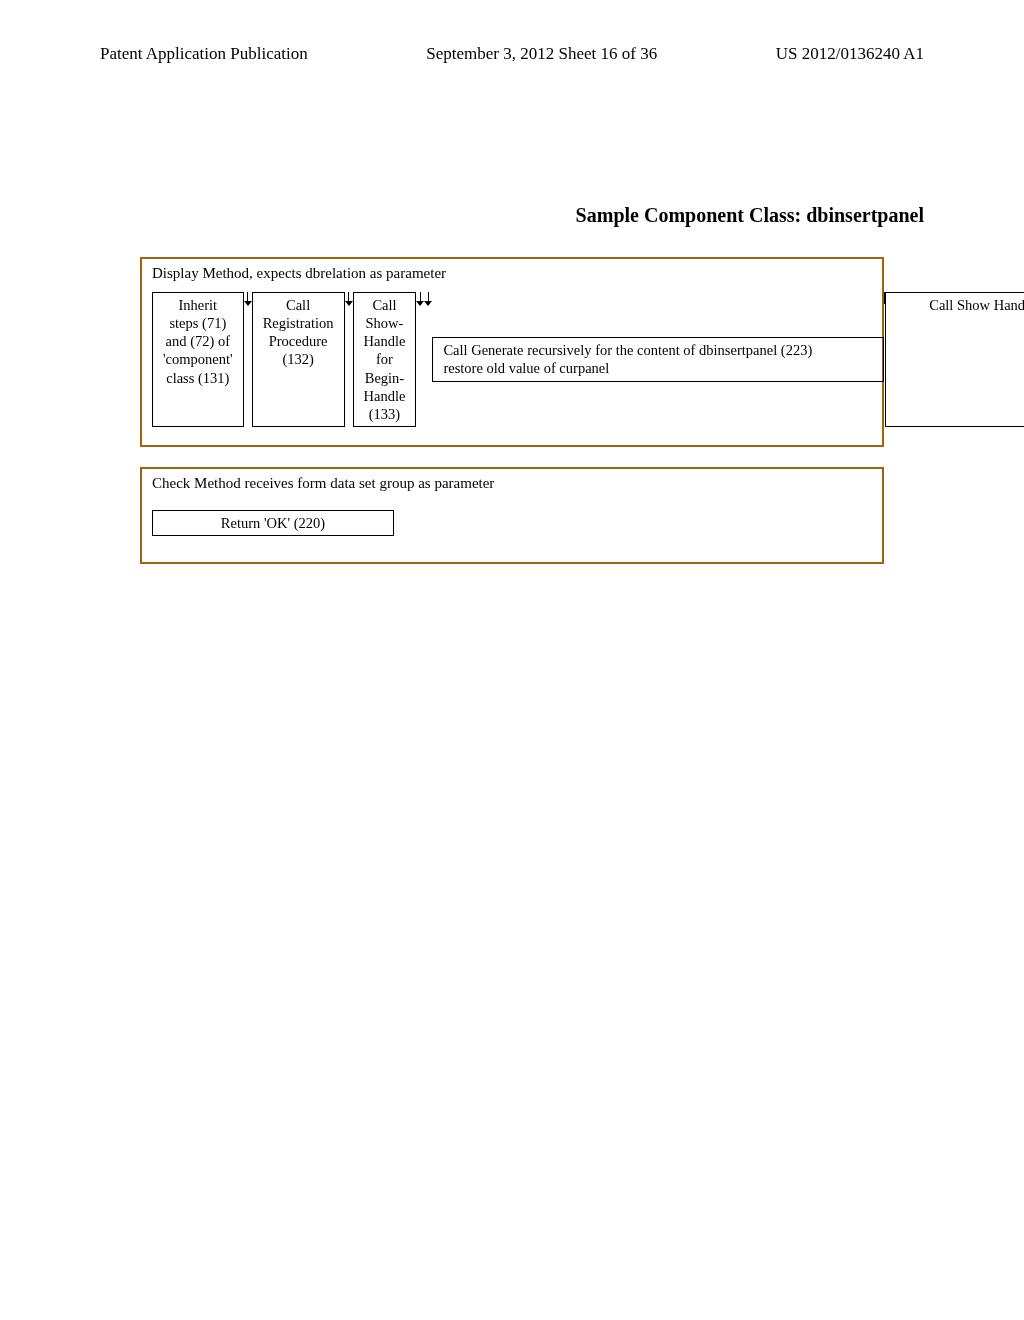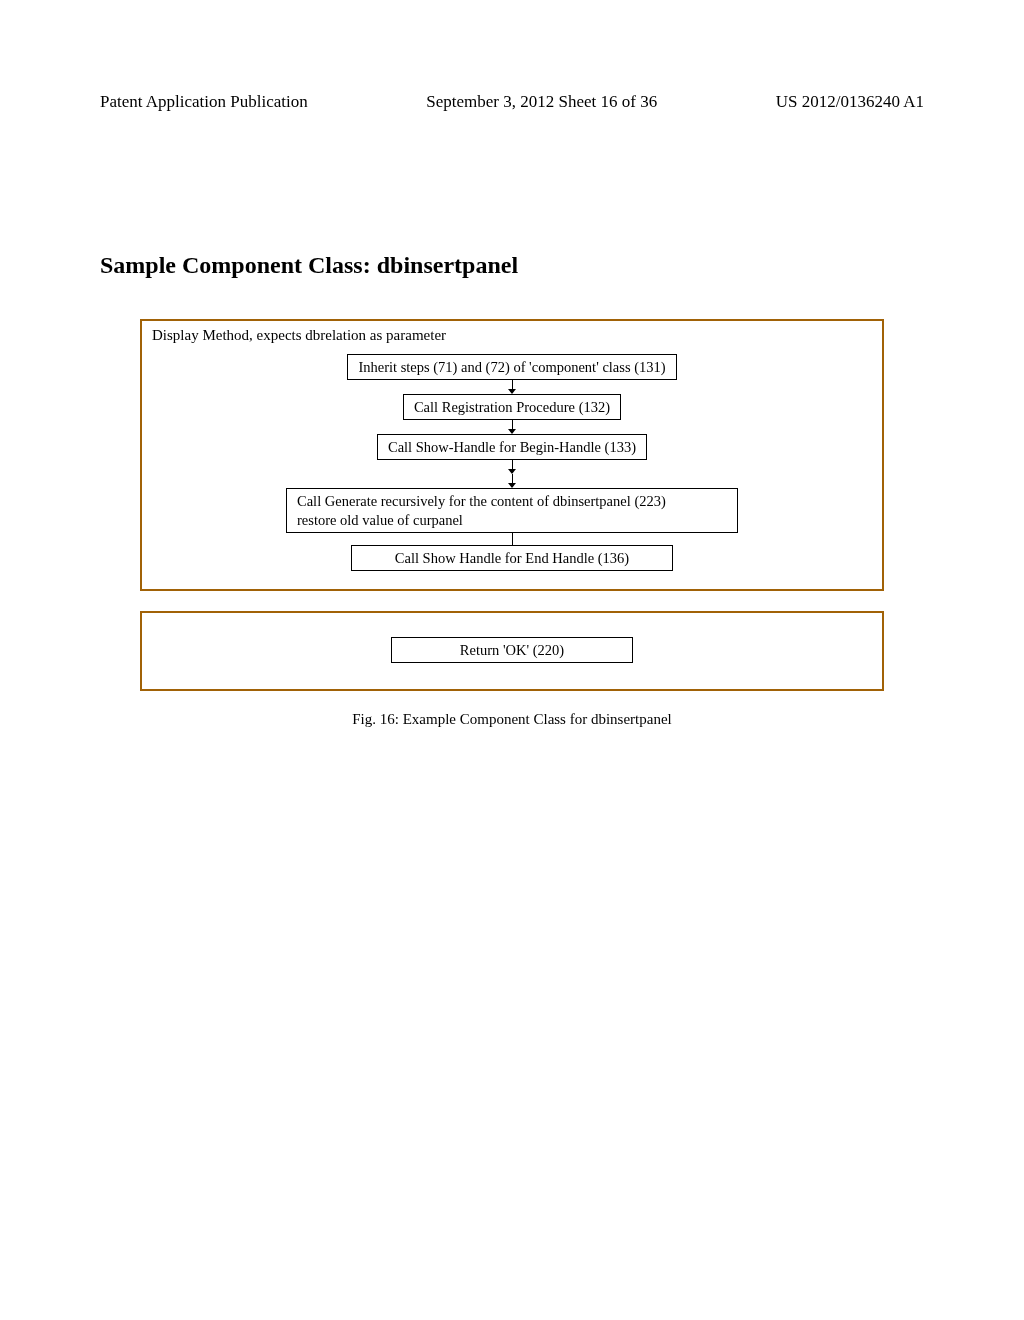--- a/index.html
+++ b/index.html
@@ -10,54 +10,53 @@
     width: 1024px;
     height: 1320px;
     position: relative;
     color: #000;
   }
   .page {
     width: 1024px;
     height: 1320px;
     position: relative;
     box-sizing: border-box;
-    padding: 92px 100px 80px 100px;
+    padding: 44px 100px 80px 100px;
     border-radius: 24px;
   }
   .header {
     display: flex;
     justify-content: space-between;
     font-size: 17px;
     margin-bottom: 140px;
   }
   .title {
-    text-align: left;
+    text-align: right;
     font-weight: bold;
-    font-size: 24px;
-    margin-bottom: 40px;
+    font-size: 20px;
+    margin-bottom: 30px;
   }
   .inherit-line {
     font-size: 15px;
     margin: 0 0 12px 70px;
   }
   .outer-box {
     border: 2px solid #a16207;
     margin: 0 40px 20px 40px;
     padding: 6px 10px 18px 10px;
     font-size: 15px;
     position: relative;
   }
   .outer-box-label {
     font-size: 15px;
     margin-bottom: 10px;
   }
   .flow {
     display: flex;
-    flex-direction: column;
-    align-items: center;
+    flex-direction: row;
     gap: 0;
     font-family: Liberation Serif, serif;
   }
   .step-box {
     border: 1px solid #000;
     padding: 3px 10px;
     font-size: 14.5px;
     text-align: left;
     white-space: pre-line;
     line-height: 1.25;
@@ -149,21 +148,21 @@
       <div class="step-box left-align-block" style="min-width:430px;">Call Generate recursively for the content of dbinsertpanel (223)
 restore old value of curpanel</div>
       <div class="connector-line"></div>
 
       <div class="step-box centered" style="min-width:300px;">Call Show Handle for End Handle (136)</div>
 
     </div>
   </div>
 
   <div class="outer-box" style="padding-bottom:26px;">
+    <div class="outer-box-label">Check Method   receives form data set group as parameter</div>
     <div class="flow" style="margin-top:18px;">
       <div class="step-box centered" style="min-width:220px;">Return 'OK' (220)</div>
     </div>
   </div>
 
 
-  <div class="caption">Fig. 16: Example Component Class for dbinsertpanel</div>
 
 </div>
 
 </body></html>

